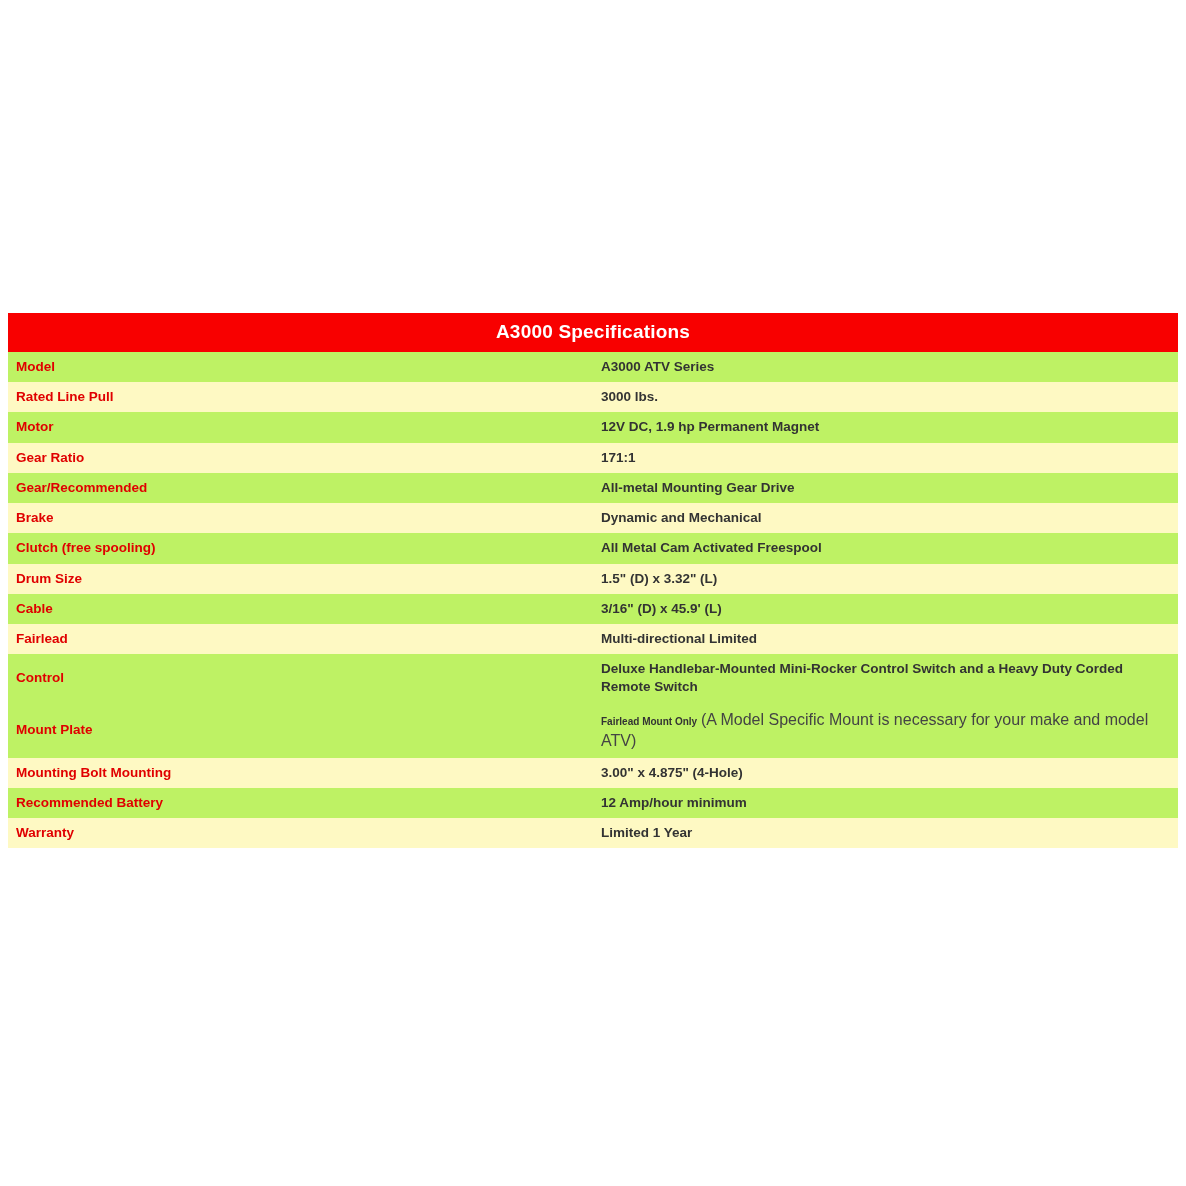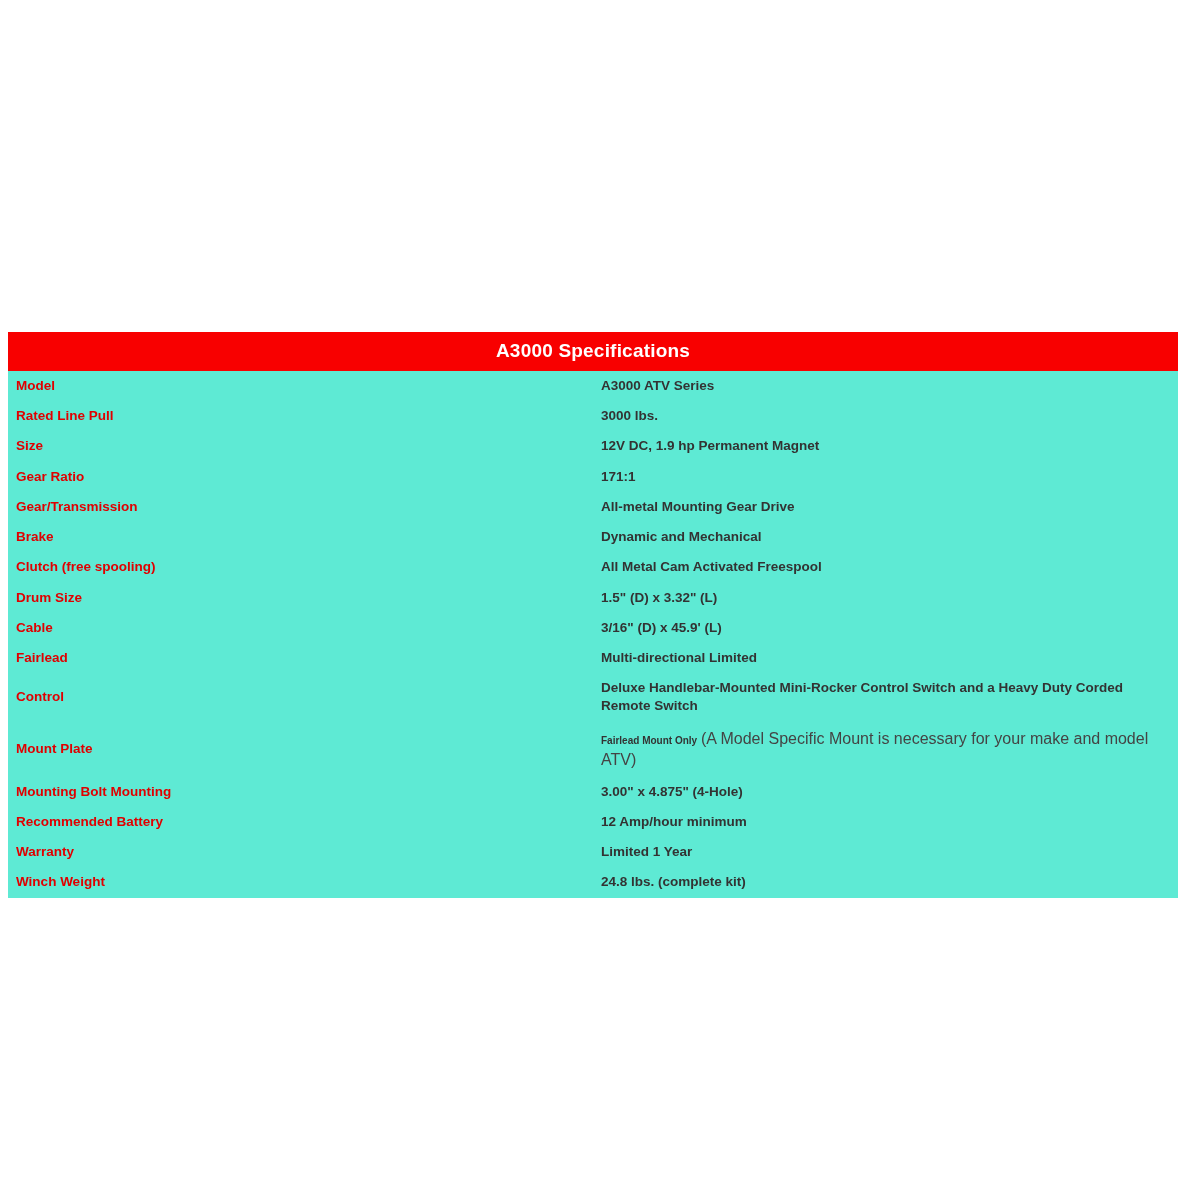--- a/index.html
+++ b/index.html
@@ -10,21 +10,21 @@
   body {
     width: 1186px;
     height: 1186px;
     font-family: "Liberation Sans", sans-serif;
     position: relative;
     overflow: hidden;
   }
   .spec-wrap {
     position: absolute;
     left: 8px;
-    top: 332px;
+    top: 313px;
     width: 1170px;
   }
   table.spec-table {
     width: 100%;
     border-collapse: collapse;
     table-layout: fixed;
   }
   table.spec-table th.title-cell {
     background: #f80000;
     color: #ffffff;
@@ -44,24 +44,24 @@
     width: 208px;
     color: #e00000;
     font-weight: bold;
     white-space: nowrap;
   }
   table.spec-table td.value {
     color: #333333;
     font-weight: bold;
   }
   tr.row-even td {
-    background: #5eead4;
+    background: #bef264;
   }
   tr.row-odd td {
-    background: #5eead4;
+    background: #fef9c3;
   }
   .value .note {
     font-size: 16px;
     font-weight: normal;
     color: #444444;
   }
   .value .big {
     font-size: 10px;
     font-weight: bold;
     color: #333333;
@@ -80,29 +80,29 @@
     <tbody>
         <tr class="row-even">
           <td class="label">Model</td>
           <td class="value">A3000 ATV Series</td>
         </tr>
         <tr class="row-odd">
           <td class="label">Rated Line Pull</td>
           <td class="value">3000 lbs.</td>
         </tr>
         <tr class="row-even">
-          <td class="label">Size</td>
+          <td class="label">Motor</td>
           <td class="value">12V DC, 1.9 hp Permanent Magnet</td>
         </tr>
         <tr class="row-odd">
           <td class="label">Gear Ratio</td>
           <td class="value">171:1</td>
         </tr>
         <tr class="row-even">
-          <td class="label">Gear/Transmission</td>
+          <td class="label">Gear/Recommended</td>
           <td class="value">All-metal Mounting Gear Drive</td>
         </tr>
         <tr class="row-odd">
           <td class="label">Brake</td>
           <td class="value">Dynamic and Mechanical</td>
         </tr>
         <tr class="row-even">
           <td class="label">Clutch (free spooling)</td>
           <td class="value">All Metal Cam Activated Freespool</td>
         </tr>
@@ -131,19 +131,15 @@
           <td class="value">3.00" x 4.875" (4-Hole)</td>
         </tr>
         <tr class="row-even">
           <td class="label">Recommended Battery</td>
           <td class="value">12 Amp/hour minimum</td>
         </tr>
         <tr class="row-odd">
           <td class="label">Warranty</td>
           <td class="value">Limited 1 Year</td>
         </tr>
-        <tr class="row-even">
-          <td class="label">Winch Weight</td>
-          <td class="value">24.8 lbs. (complete kit)</td>
-        </tr>
       </tbody>
   </table>
 </div>
 
 </body></html>

